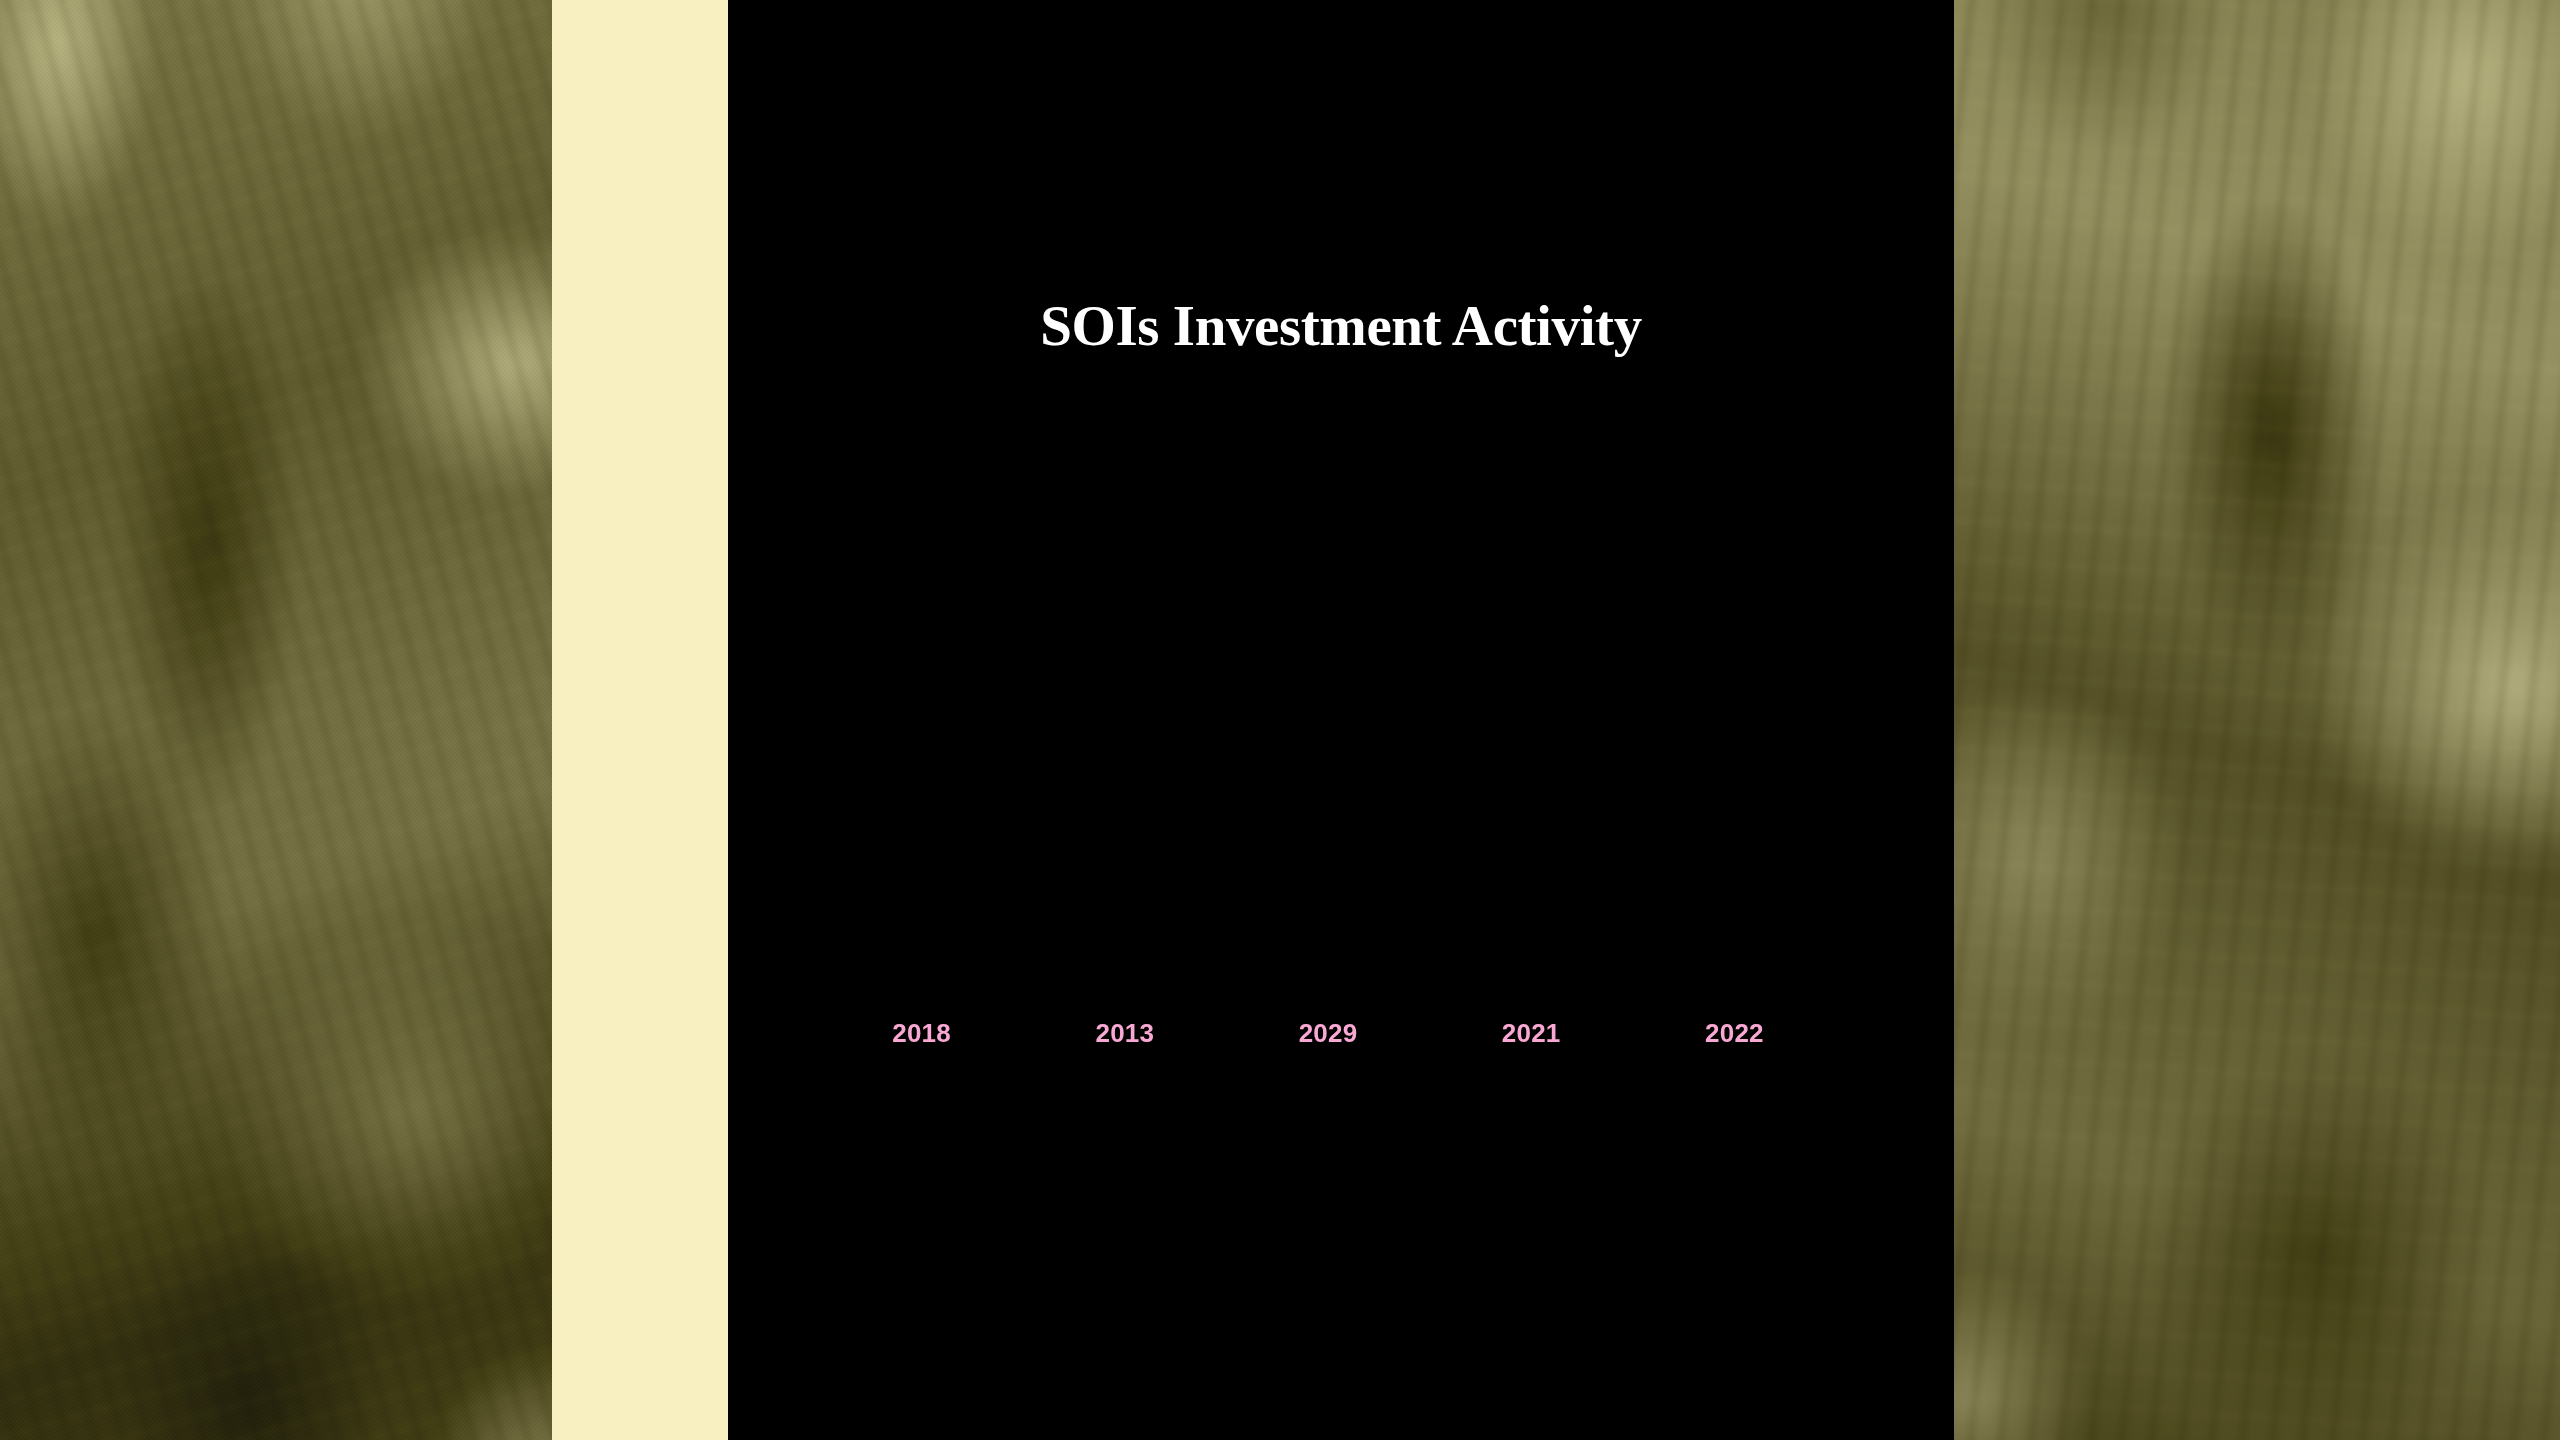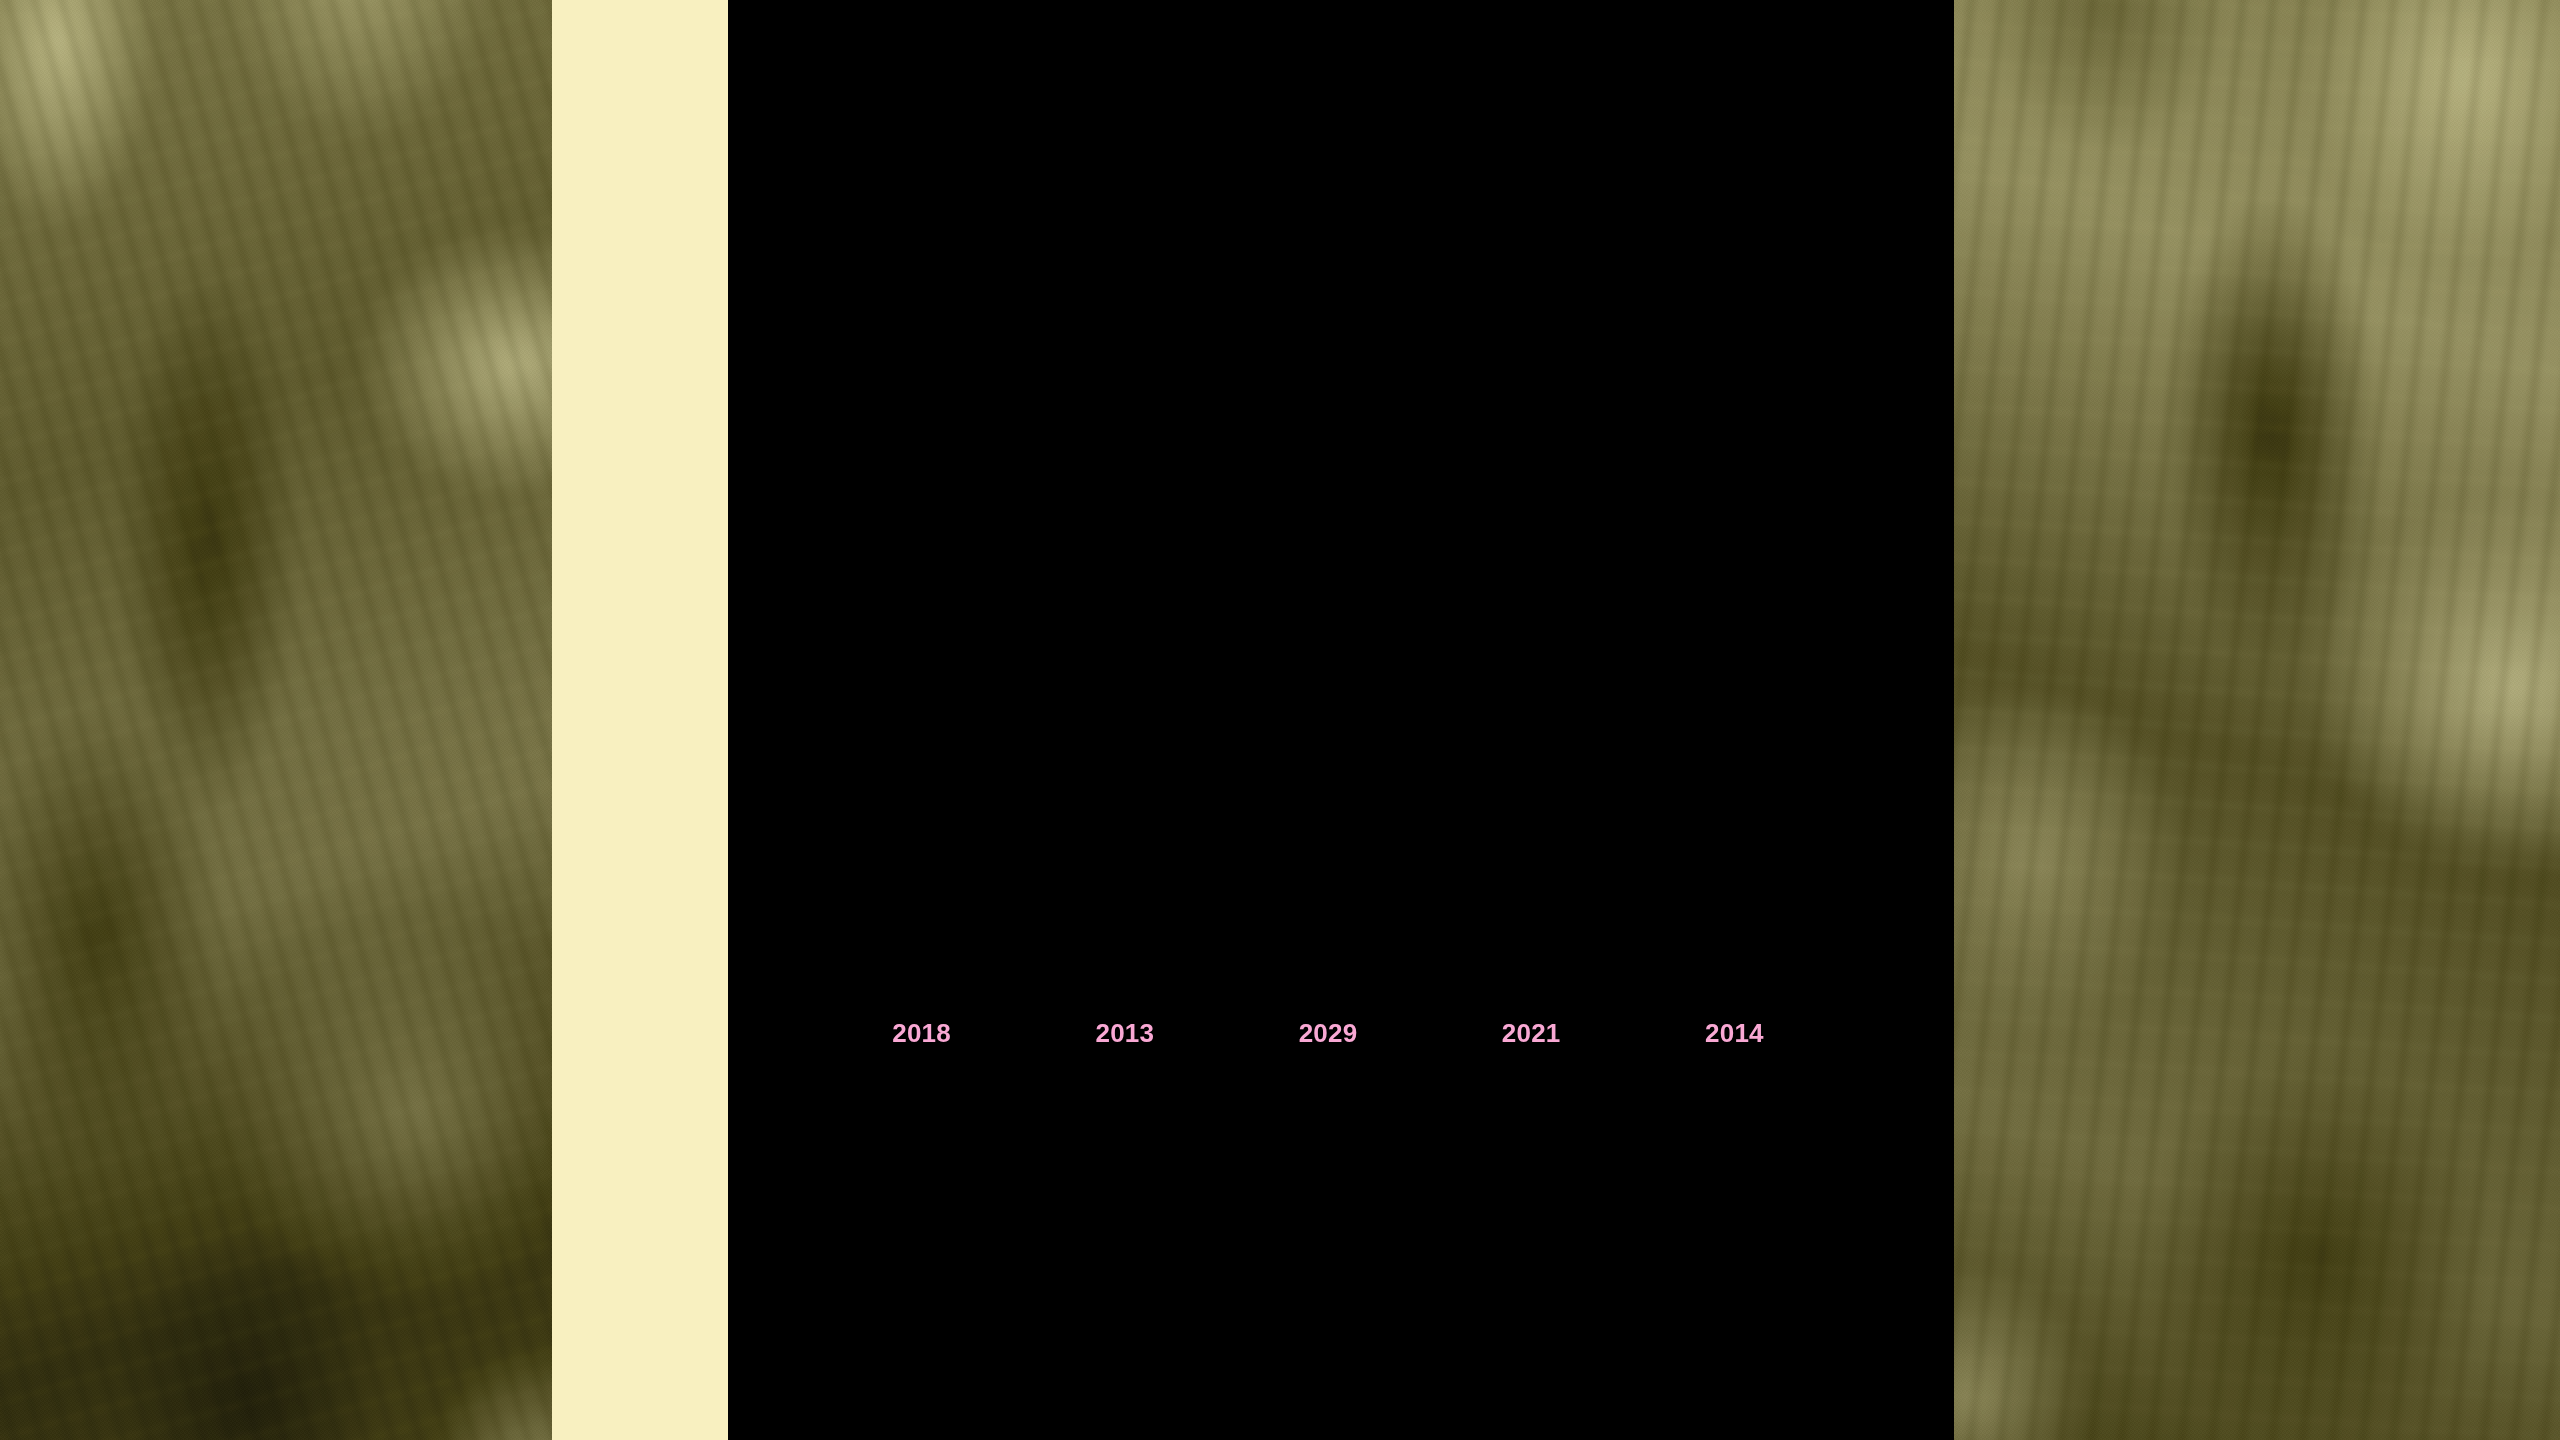--- a/index.html
+++ b/index.html
@@ -191,29 +191,30 @@
     <div class="ph-grid"></div>
     <div class="ph-tone"></div>
     <div class="ph-warm" style="background: rgb(207, 201, 138);"></div>
     <div class="ph-grain"></div>
   </div>
 
   <div class="cream-strip" style="background: rgb(248, 240, 192);"></div>
 
   <div class="slide">
 
+    <div class="chart-title">SOIs Investment Activity</div>
 
     <div class="plot-area"></div>
 
     <div class="x-axis">
         <div class="x-tick" style="left: 10%;">2018</div>
         <div class="x-tick" style="left: 30%;">2013</div>
         <div class="x-tick" style="left: 50%;">2029</div>
         <div class="x-tick" style="left: 70%;">2021</div>
-        <div class="x-tick" style="left: 90%;">2014</div>
+        <div class="x-tick" style="left: 90%;">2022</div>
       </div>
 
 
     <div class="source-note">
     </div>
 
   </div>
 
   <div class="photo-right">
     <div class="ph-base ph-r1"></div>

